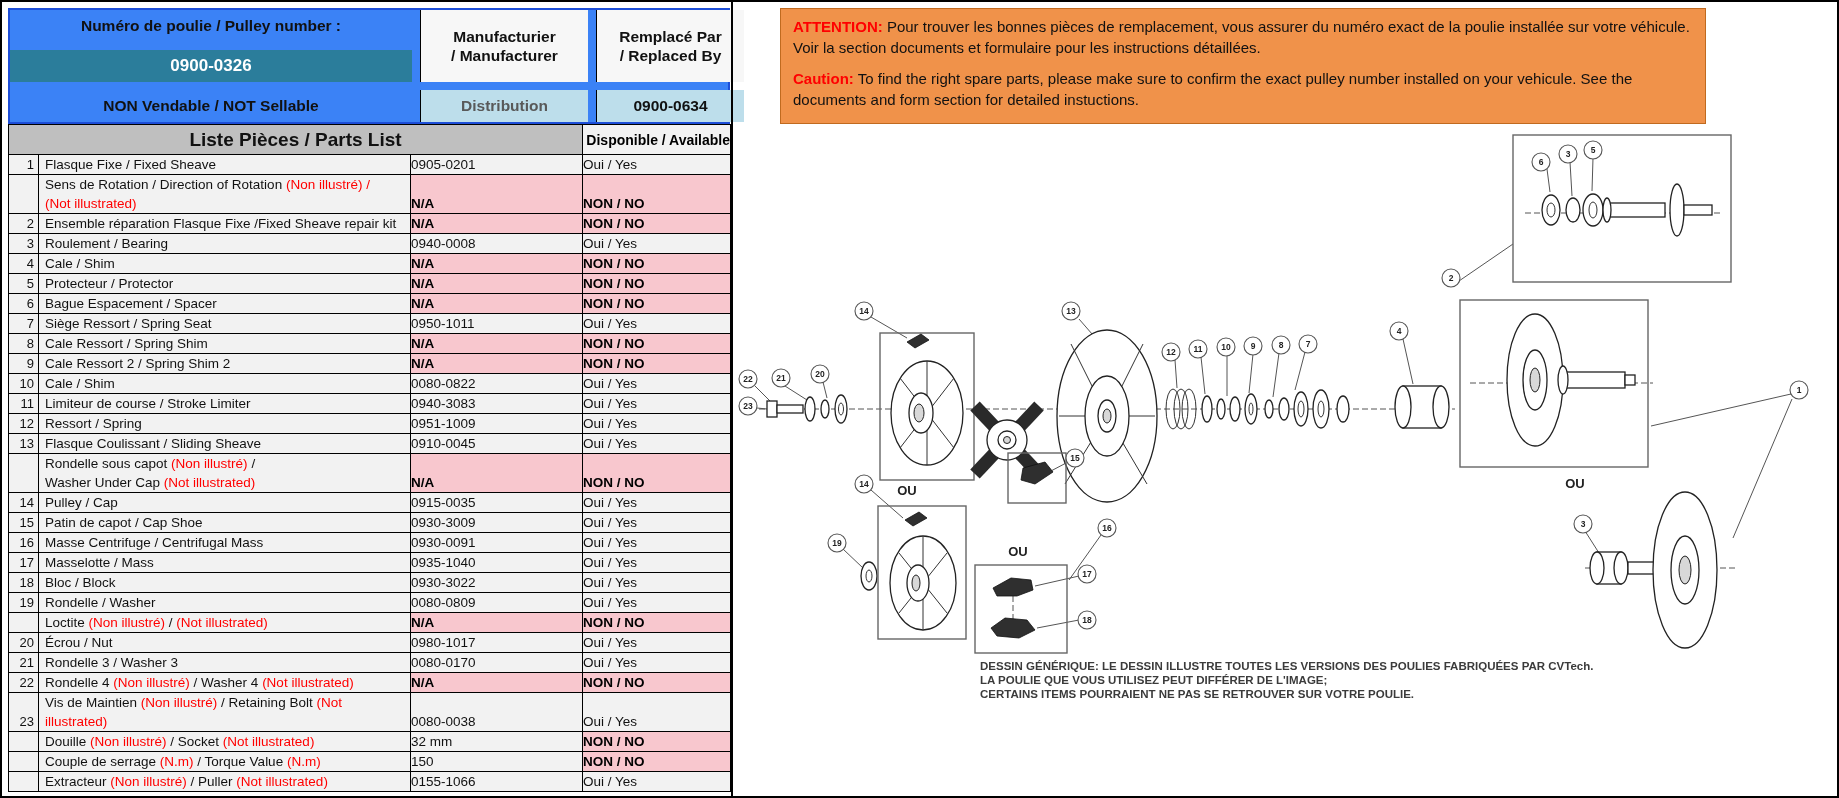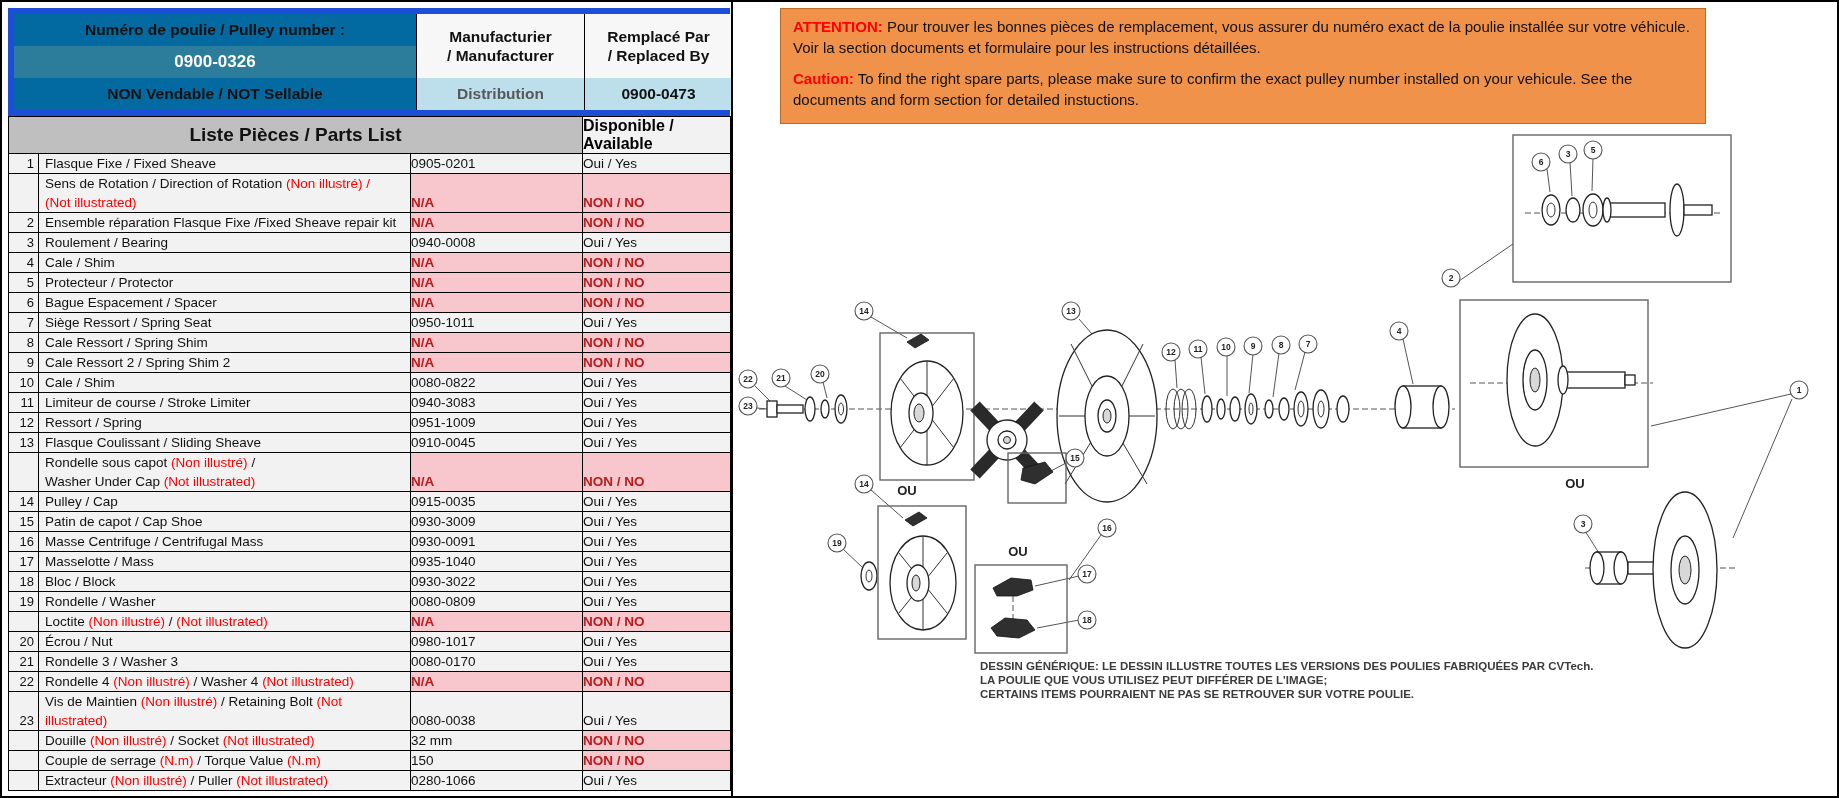--- a/index.html
+++ b/index.html
@@ -3,40 +3,40 @@
 <meta charset="utf-8">
 <style>
   * { margin:0; padding:0; box-sizing:border-box; }
   body { background:#e8e8e8; font-family:"Liberation Sans", sans-serif; }
   .page { position:relative; width:1839px; height:798px; background:#fff; border:2px solid #000; overflow:hidden; }
 
   
   .left-panel { position:absolute; left:6px; top:6px; width:722px; }
 
   .header-box { display:grid; grid-template-columns:402px 168px 148px; grid-template-rows:32px 32px 32px;
-                border:6px solid #1d4ed8; width:722px; background:#0369a1; }
+                border:2px solid #1d4ed8; width:722px; background:#3b82f6;gap:8px; }
   .hb-cell { display:flex; align-items:center; justify-content:center; font-weight:bold; font-size:15.5px; color:#111; }
   .hb-col2, .hb-col3 { border-left:1.5px solid #000; }
   .hb-span2 { flex-direction:column; line-height:1.25; background:#F7F7F7; }
   .hb-teal { background:#2B7D9B; color:#fff; font-size:17px; }
   .hb-blue { background:#BDDEEB; }
   .hb-gray-text { color:#595959; }
 
   .parts-table { border-collapse:collapse; width:722px; margin-top:0; table-layout:fixed; }
   .parts-table th, .parts-table td { border:1px solid #000; overflow:hidden; }
   .parts-table th.title { background:#BFBFBF; font-size:19px; font-weight:bold; height:30px; text-align:center; color:#111; }
-  .parts-table th.avail-h { background:#F2F2F2; font-size:16px; font-weight:bold; height:30px; text-align:left; }
+  .parts-table th.avail-h { background:#F2F2F2; font-size:14px; font-weight:bold; height:30px; text-align:right; }
   .parts-table td { background:#F2F2F2; font-size:13.5px; height:19px; line-height:19px; color:#111; }
   .parts-table tr.two-line td { height:38px; }
   .parts-table tr.two-line td { vertical-align:bottom; }
   td.num { text-align:right; padding-right:4px; font-size:13px; }
   td.desc { text-align:left; padding-left:6px; }
   td.desc div { line-height:19px; white-space:nowrap; }
   td.part, td.avail { text-align:left; }
-  td.pink { background:#F8C7CE; color:#b91c1c; font-weight:bold; }
+  td.pink { background:#F8C7CE; color:#000000; font-weight:bold; }
   span.red { color:#FF0000; }
 
   
   .divider { position:absolute; left:729px; top:0; width:2px; height:794px; background:#000; }
 
   .attention { position:absolute; left:778px; top:6px; width:926px; min-height:116px;
                background:#F0924A; border:1px solid #C06A1F; padding:8px 12px 6px 12px;
                font-size:15px; line-height:1.38; color:#111; }
   .attention p { margin:0 0 11px 0; }
   .attention p:last-child { margin-bottom:0; }
@@ -73,21 +73,21 @@
       <div class="hb-cell hb-col2 hb-span2" style="grid-column:2;grid-row:1 / span 2;">
         <div>Manufacturier</div>
         <div>/ Manufacturer</div>
       </div>
       <div class="hb-cell hb-col2 hb-blue hb-gray-text" style="grid-column:2;grid-row:3;">Distribution</div>
 
       <div class="hb-cell hb-col3 hb-span2" style="grid-column:3;grid-row:1 / span 2;">
         <div>Remplacé Par</div>
         <div>/ Replaced By</div>
       </div>
-      <div class="hb-cell hb-col3 hb-blue" style="grid-column:3;grid-row:3;">0900-0473</div>
+      <div class="hb-cell hb-col3 hb-blue" style="grid-column:3;grid-row:3;">0900-0634</div>
     </div>
 
     <table class="parts-table">
       <colgroup>
           <col style="width:30px">
           <col style="width:372px">
           <col style="width:172px">
           <col style="width:148px">
         </colgroup>
       <thead>
@@ -322,21 +322,21 @@
               <div><span>Couple de serrage </span><span class="red">(N.m)</span><span> / Torque Value </span><span class="red">(N.m)</span></div>
             </td>
             <td class="part">150</td>
             <td class="avail pink">NON / NO</td>
           </tr>
           <tr>
             <td class="num"></td>
             <td class="desc">
               <div><span>Extracteur </span><span class="red">(Non illustré)</span><span> / Puller </span><span class="red">(Not illustrated)</span></div>
             </td>
-            <td class="part">0280-1066</td>
+            <td class="part">0155-1066</td>
             <td class="avail">Oui / Yes</td>
           </tr>
         </tbody>
     </table>
   </div>
 
   <div class="divider"></div>
 
   <div class="attention">
     <p><span class="red-label">ATTENTION:</span><span> Pour trouver les bonnes pièces de remplacement, vous assurer du numéro exact de la poulie installée sur votre véhicule. Voir la section documents et formulaire pour les instructions détaillées.</span></p>

